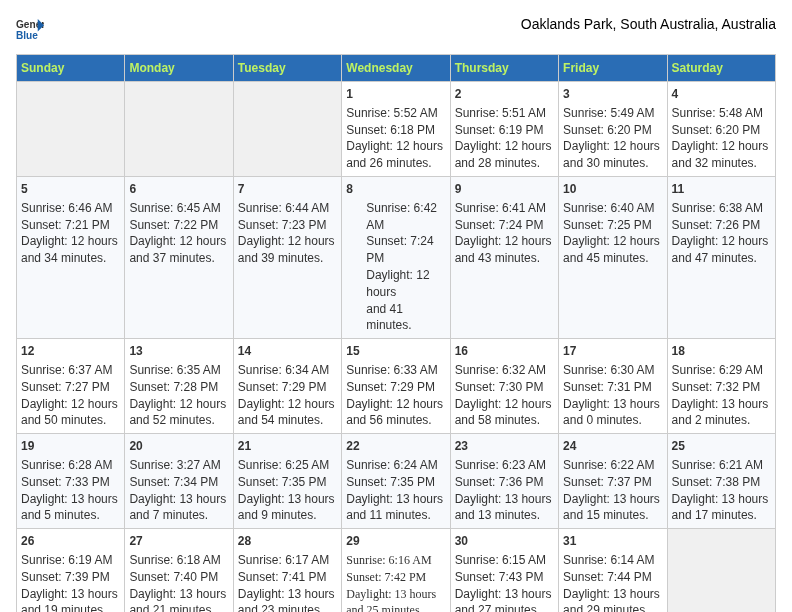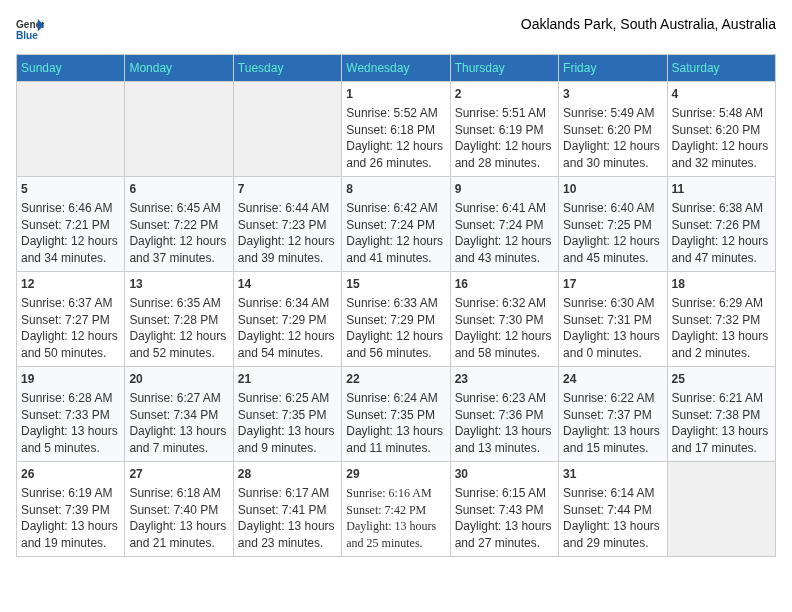--- a/index.html
+++ b/index.html
@@ -37,25 +37,25 @@
       font-size: 14px;
       color: #000000;
     }
     table {
       width: 100%;
       border-collapse: collapse;
       font-size: 11px;
     }
     thead tr th {
       background-color: #2a6db5;
-      color: #5eead4;
+      color: #bef264;
       padding: 6px 4px;
       text-align: left;
       font-size: 12px;
-      font-weight: normal;
+      font-weight: bold;
       border: 1px solid #ccc;
     }
     tbody tr td {
       border: 1px solid #ccc;
       vertical-align: top;
       padding: 4px;
       width: calc(100% / 7);
       height: 80px;
       color: #333;
       font-size: 10.5px;
@@ -158,21 +158,21 @@
         </td>
         <td>
           <span class="day-num">7</span>
           <div class="day-info" style="white-space: pre-line;">Sunrise: 6:44 AM
 Sunset: 7:23 PM
 Daylight: 12 hours
 and 39 minutes.</div>
         </td>
         <td>
           <span class="day-num">8</span>
-          <div class="day-info" style="white-space: pre-line;">Sunrise: 6:42 AM
+          <div class="day-info" style="white-space: pre-line; margin-left: 20px;">Sunrise: 6:42 AM
 Sunset: 7:24 PM
 Daylight: 12 hours
 and 41 minutes.</div>
         </td>
         <td>
           <span class="day-num">9</span>
           <div class="day-info" style="white-space: pre-line;">Sunrise: 6:41 AM
 Sunset: 7:24 PM
 Daylight: 12 hours
 and 43 minutes.</div>
@@ -246,21 +246,21 @@
       <tr>
         <td>
           <span class="day-num">19</span>
           <div class="day-info" style="white-space: pre-line;">Sunrise: 6:28 AM
 Sunset: 7:33 PM
 Daylight: 13 hours
 and 5 minutes.</div>
         </td>
         <td>
           <span class="day-num">20</span>
-          <div class="day-info" style="white-space: pre-line;">Sunrise: 6:27 AM
+          <div class="day-info" style="white-space: pre-line;">Sunrise: 3:27 AM
 Sunset: 7:34 PM
 Daylight: 13 hours
 and 7 minutes.</div>
         </td>
         <td>
           <span class="day-num">21</span>
           <div class="day-info" style="white-space: pre-line;">Sunrise: 6:25 AM
 Sunset: 7:35 PM
 Daylight: 13 hours
 and 9 minutes.</div>

